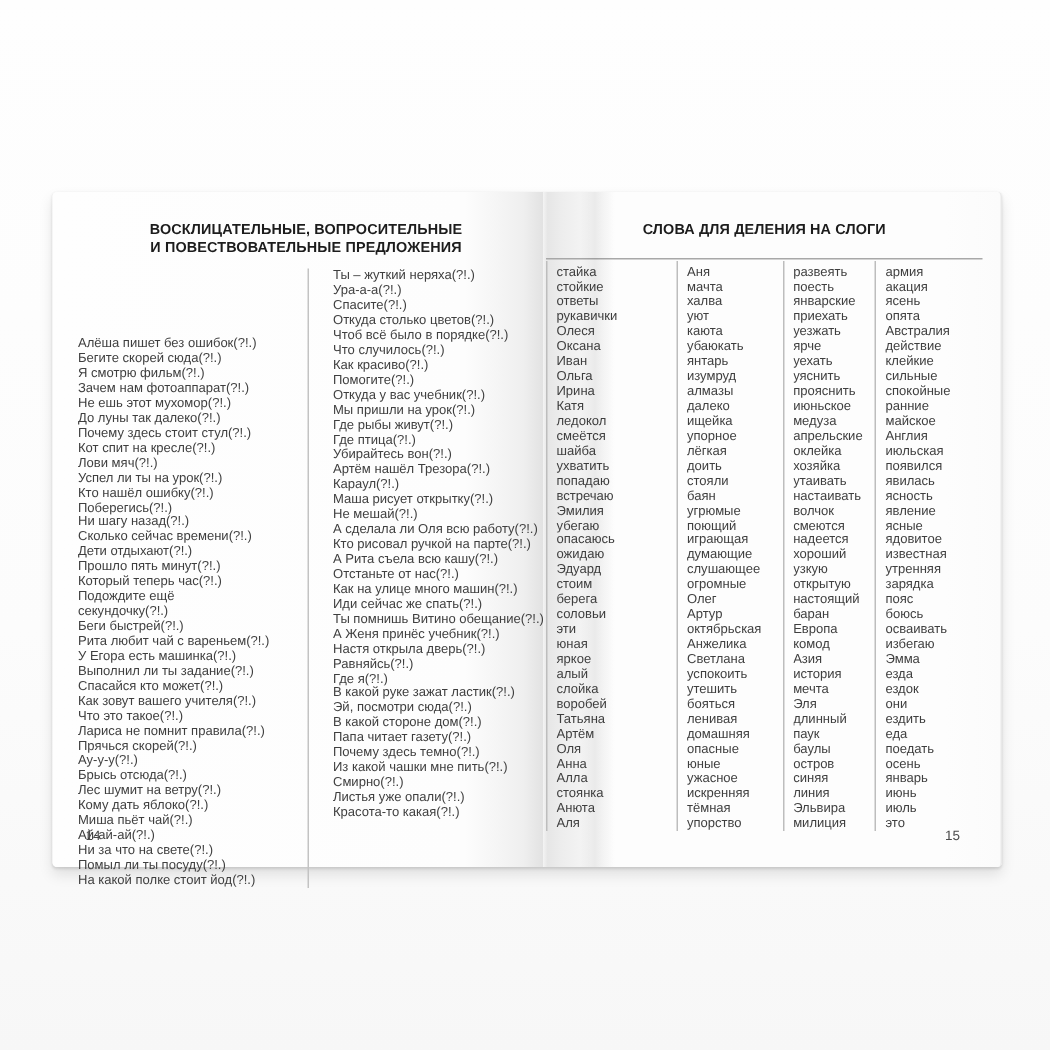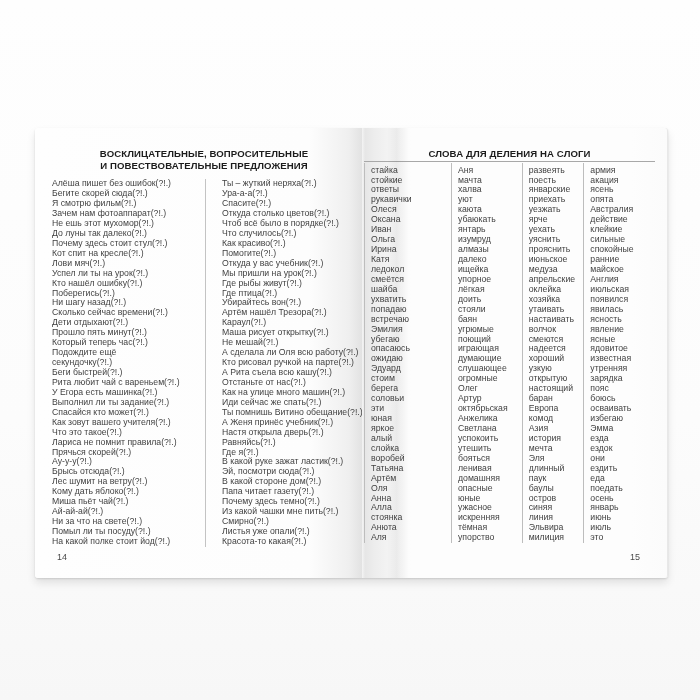--- a/index.html
+++ b/index.html
@@ -32,24 +32,24 @@
     border-right:1px solid #e8e8e8;
     padding:20px 12px 0 2px;
   }
   .heading{
     font-weight:bold;color:#1c1c1c;
     font-size:9.6px;line-height:11.6px;
     text-align:center;letter-spacing:.1px;
     white-space:nowrap;
   }
   .page-left .heading{margin-bottom:8px;}
-  .page-right .heading{margin-bottom:1px;}
+  .page-right .heading{margin-bottom:12px;}
   .sent-cols{display:flex;}
   .sent-col{white-space:nowrap;}
-  .sent-col-1{width:153px;flex:none;}
+  .sent-col-1{width:153px;flex:none;margin-top:45px;}
   .sent-col-2{flex:1;border-left:1px solid #c3c3c3;padding-left:16px;}
   .line{
     font-size:8.7px;line-height:9.93px;
     color:#3f3f3f;white-space:nowrap;overflow:hidden;
   }
   .rule{border:none;border-top:1px solid #a8a8a8;margin:0 0 1px 0;height:0;}
   .word-table{display:flex;}
   .word-col{box-sizing:border-box;border-left:1px solid #bdbdbd;padding:3px 2px 0 6px;white-space:nowrap;}
   .word-col-1{width:73px;}
   .word-col-2{width:76px;margin-left:19px;}

